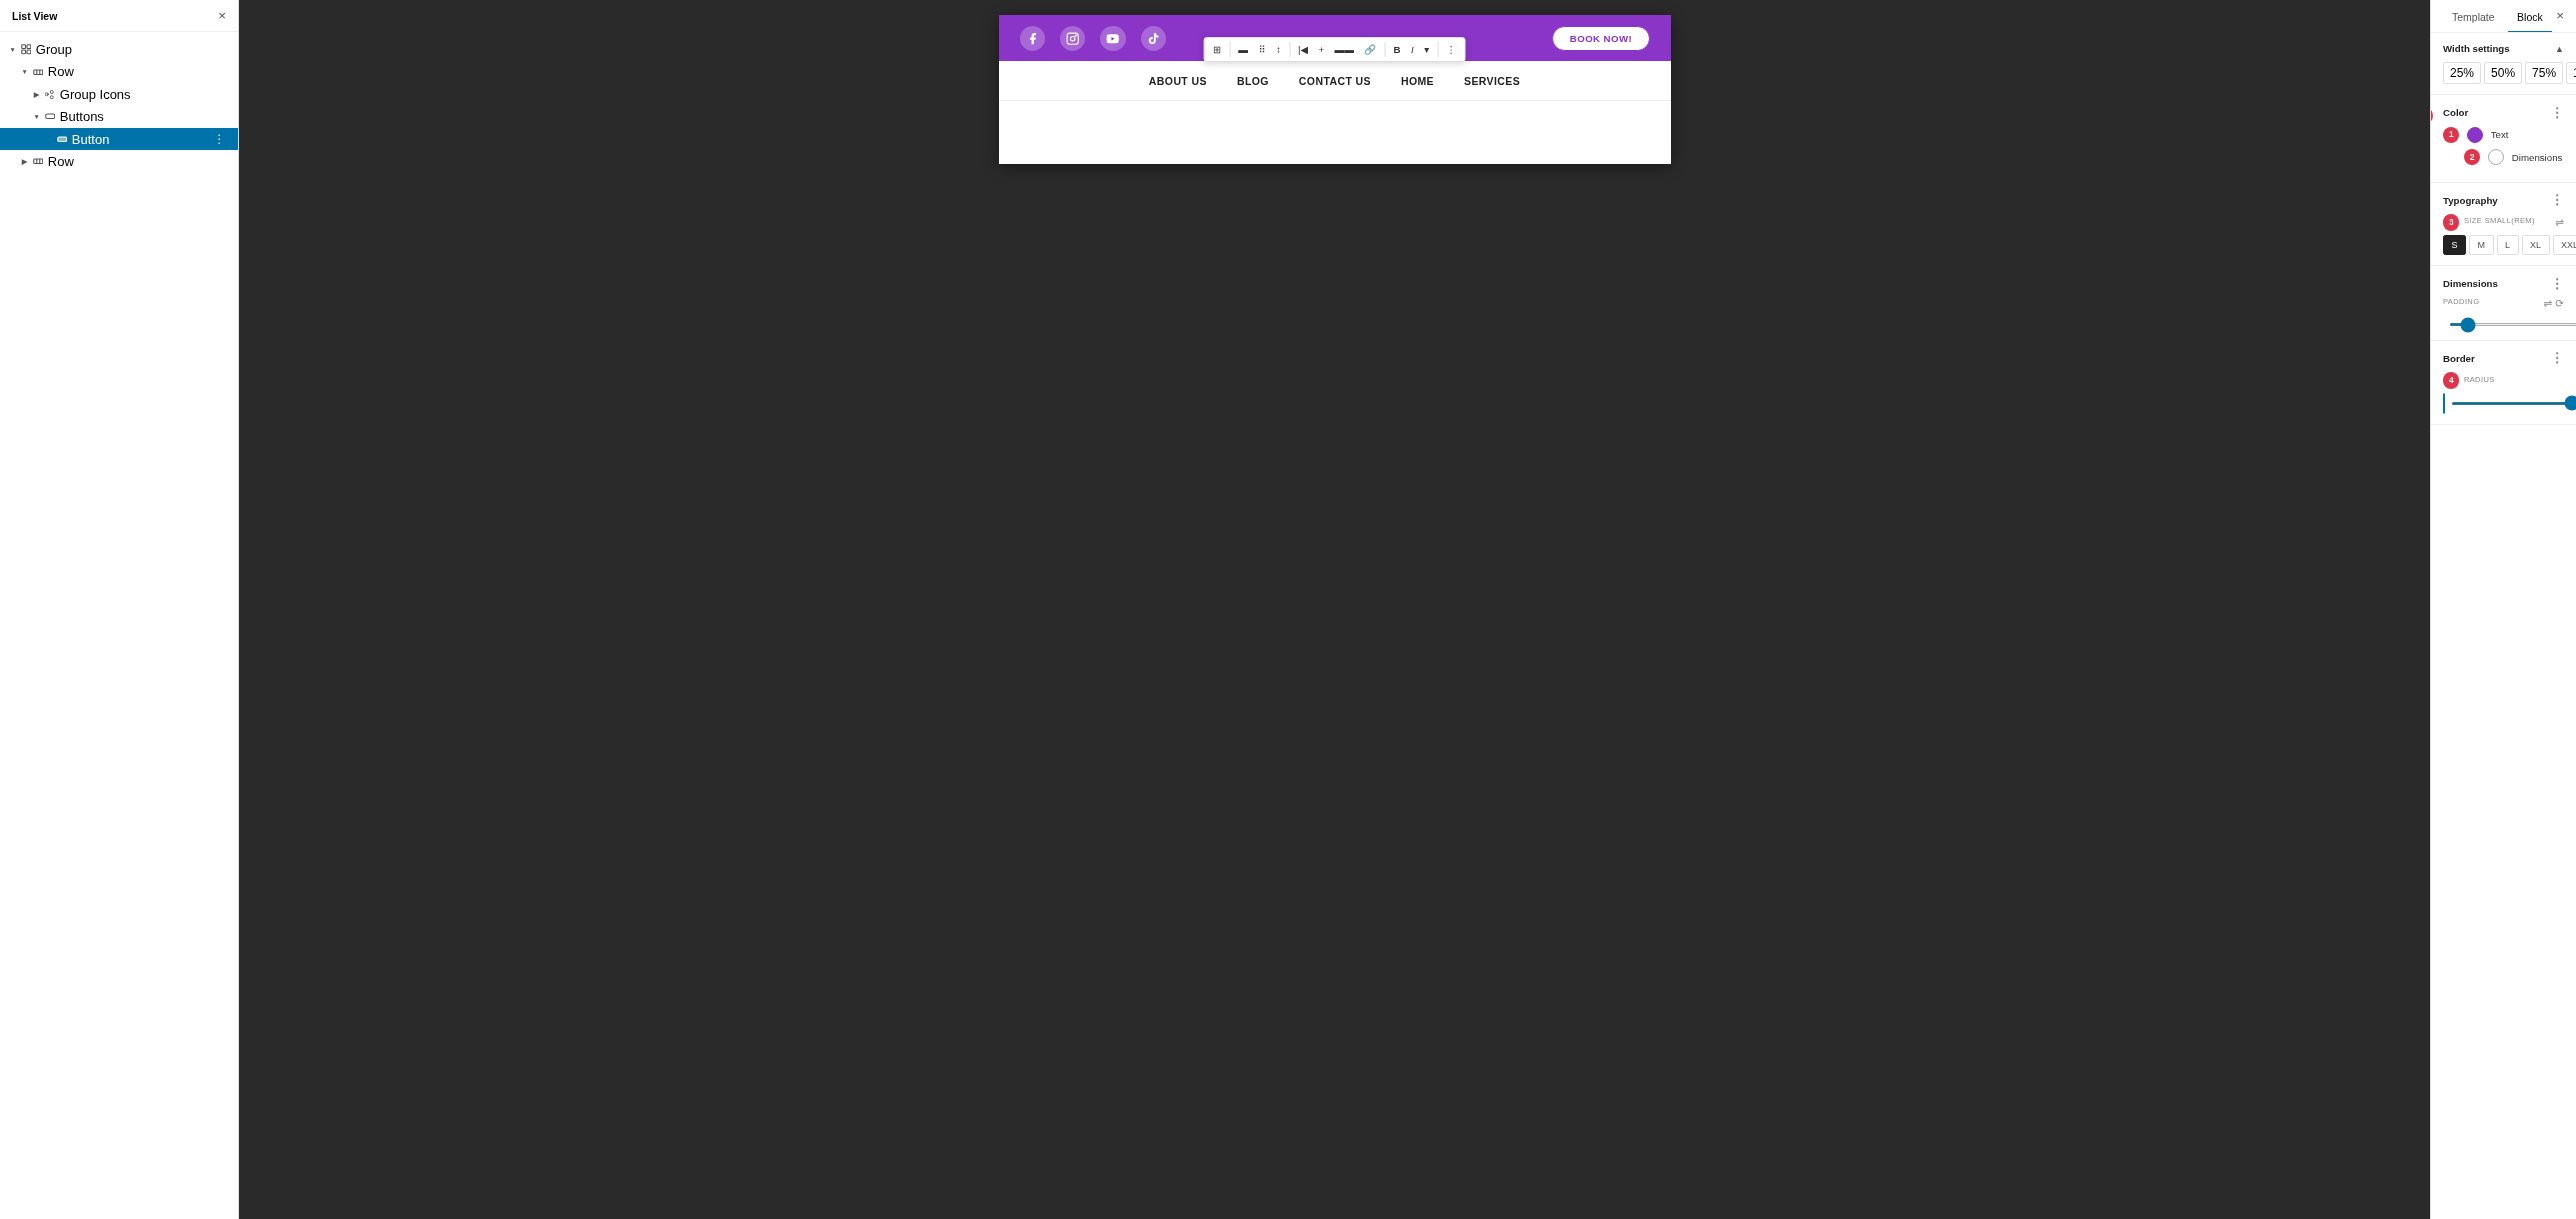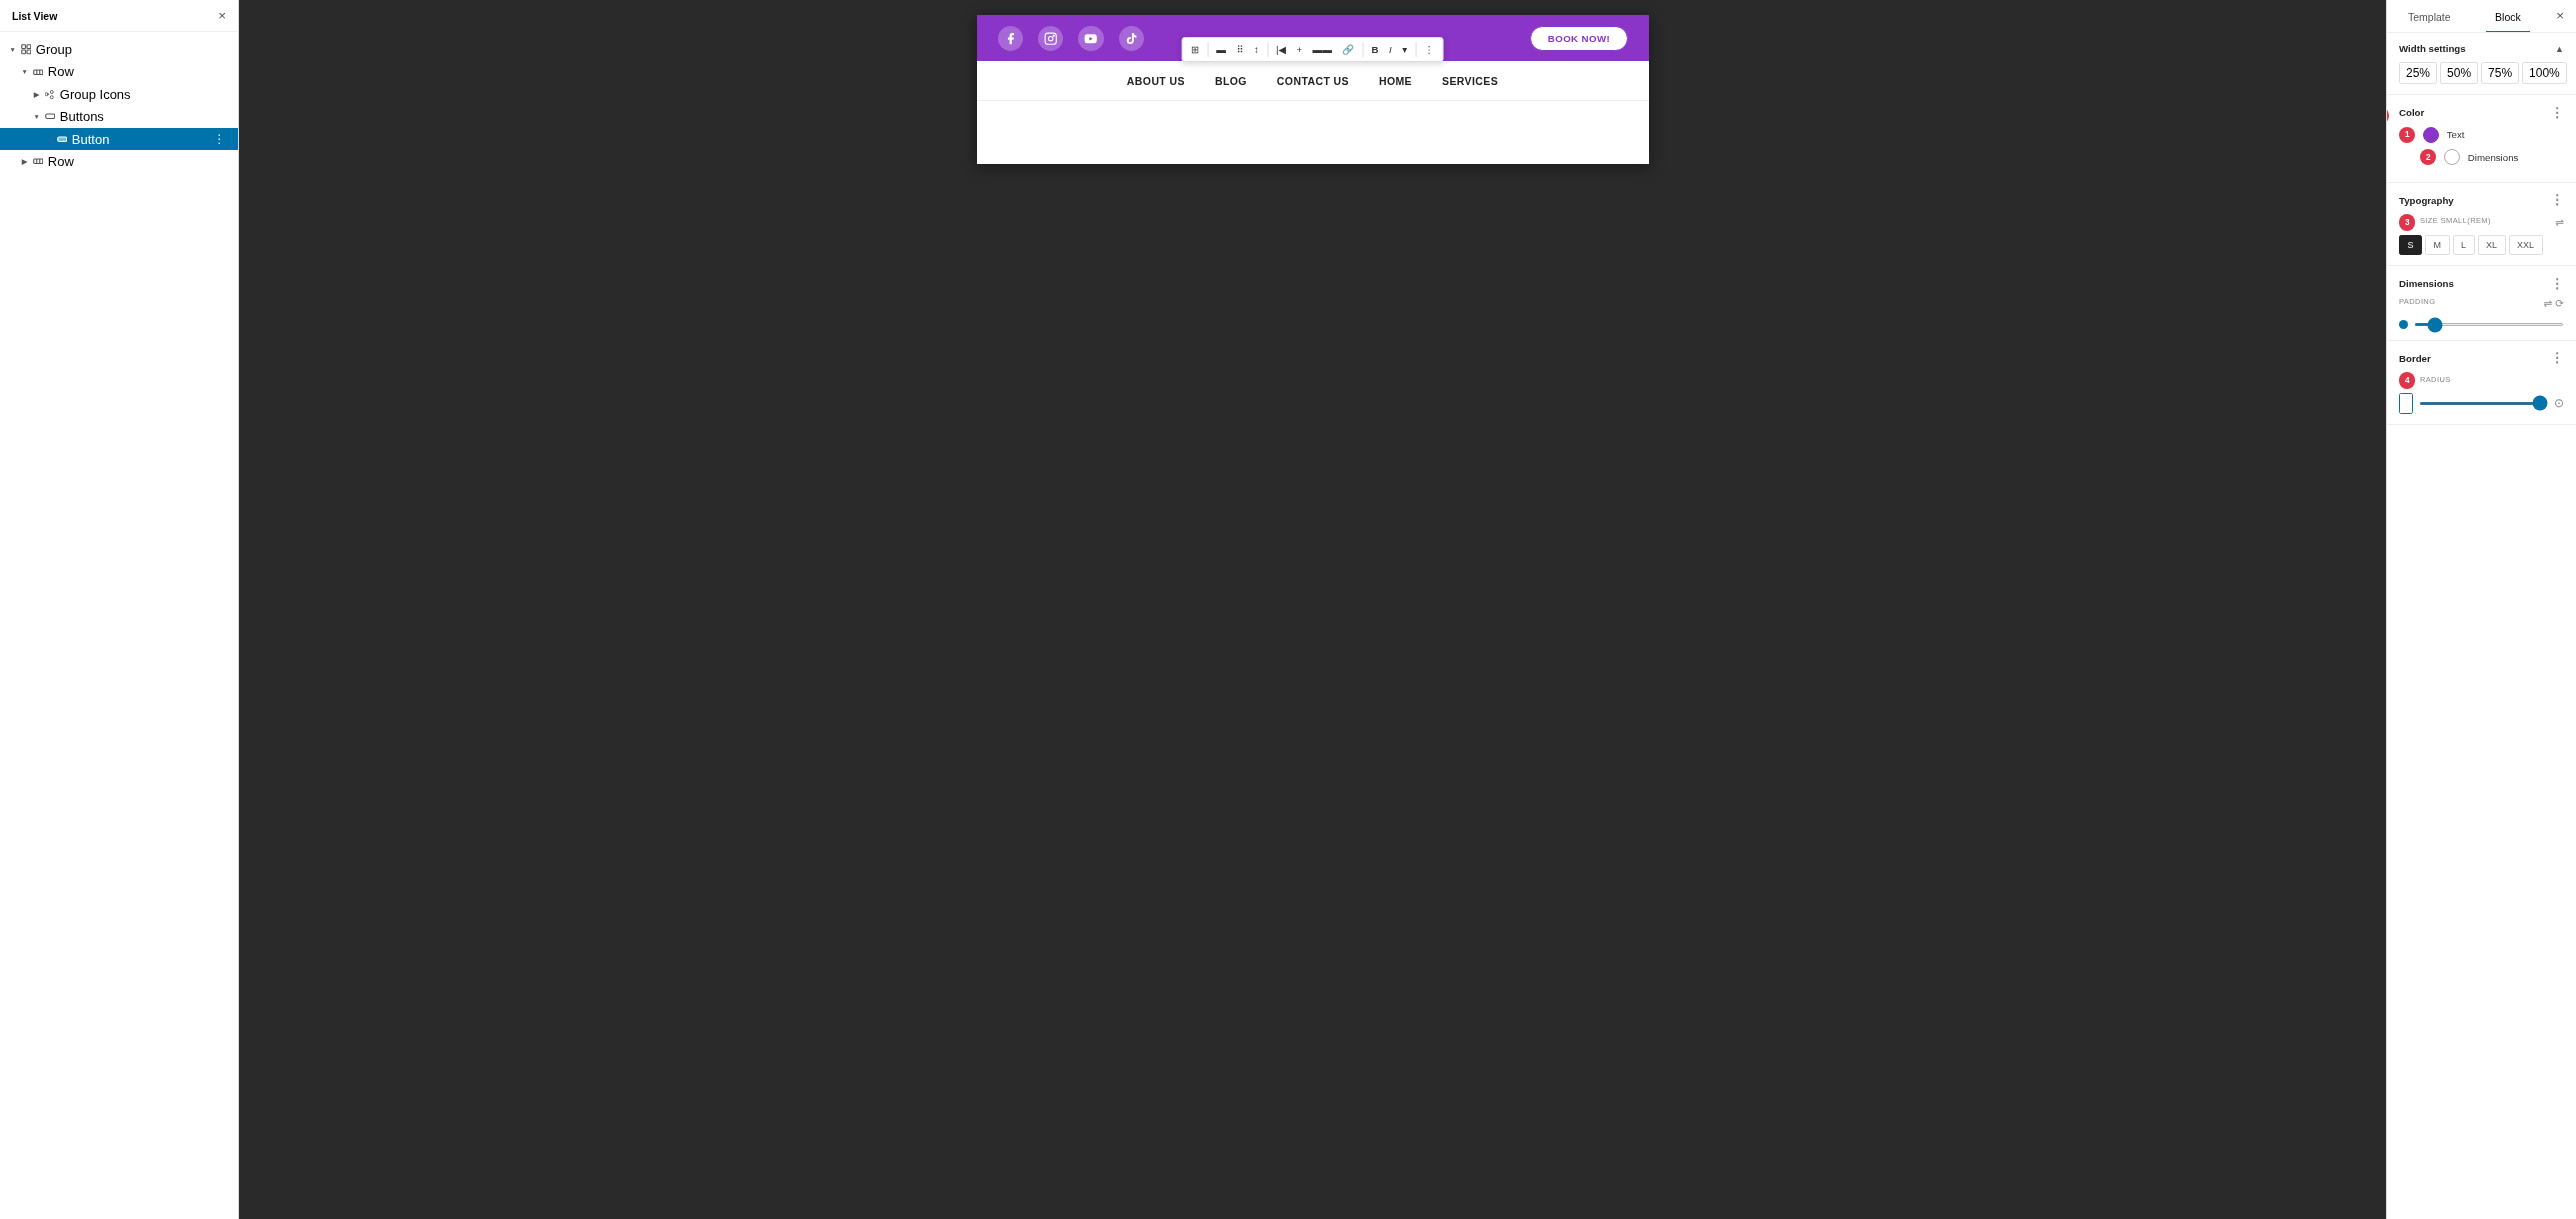--- a/index.html
+++ b/index.html
@@ -173,21 +173,21 @@
       font-size: 10.5px;
       font-weight: 600;
       color: #222;
       letter-spacing: 0.4px;
       cursor: pointer;
       text-transform: uppercase;
     }
 
     
     #right-panel {
-      width: 190px;
+      width: 146px;
       background: #fff;
       border-left: 0.7px solid #ddd;
       display: flex;
       flex-direction: column;
       overflow-y: auto;
       flex-shrink: 0;
     }
     #right-panel-header {
       display: flex;
       align-items: center;

